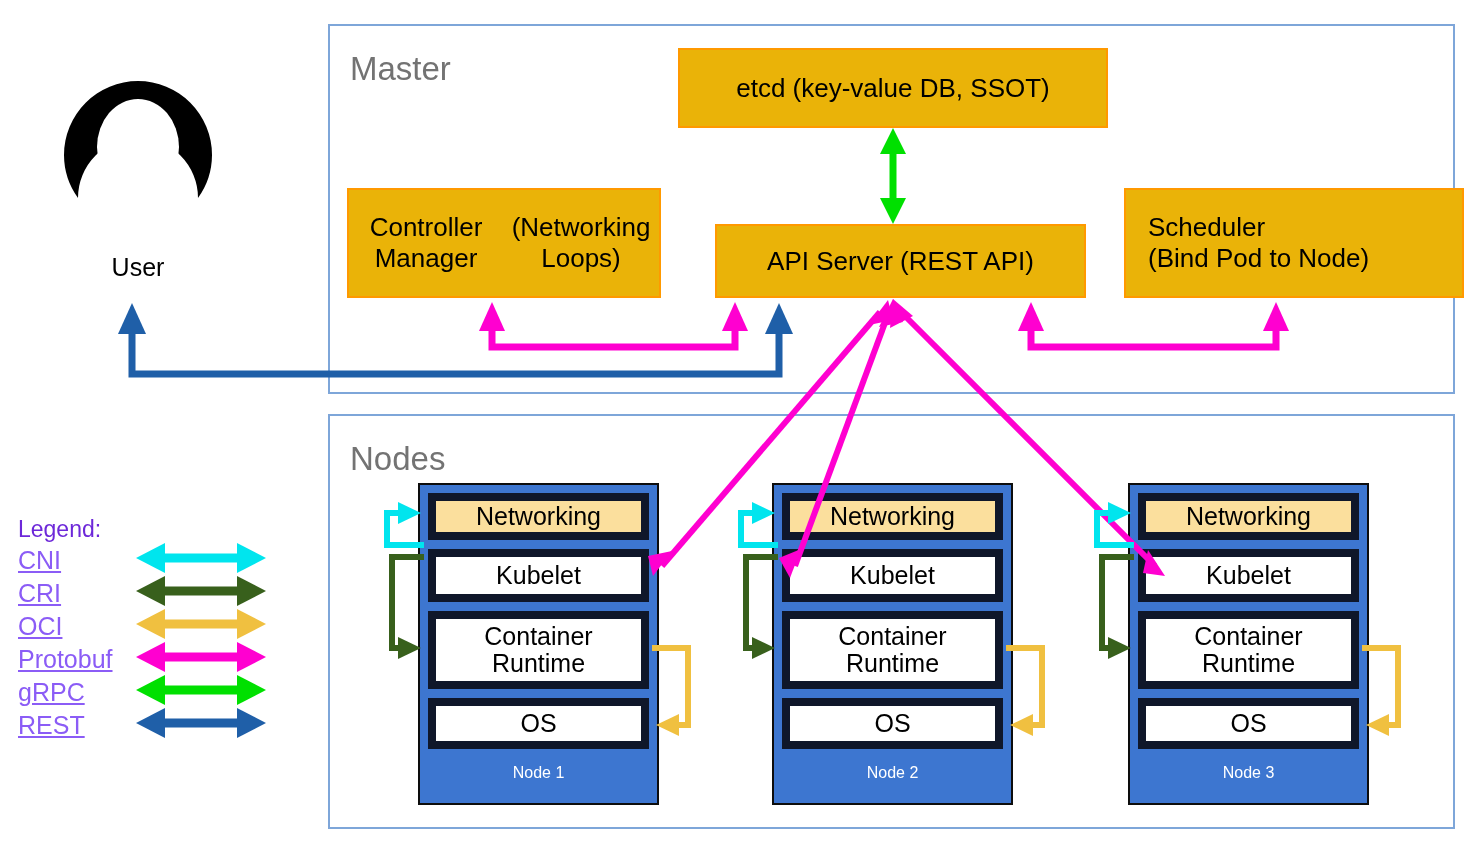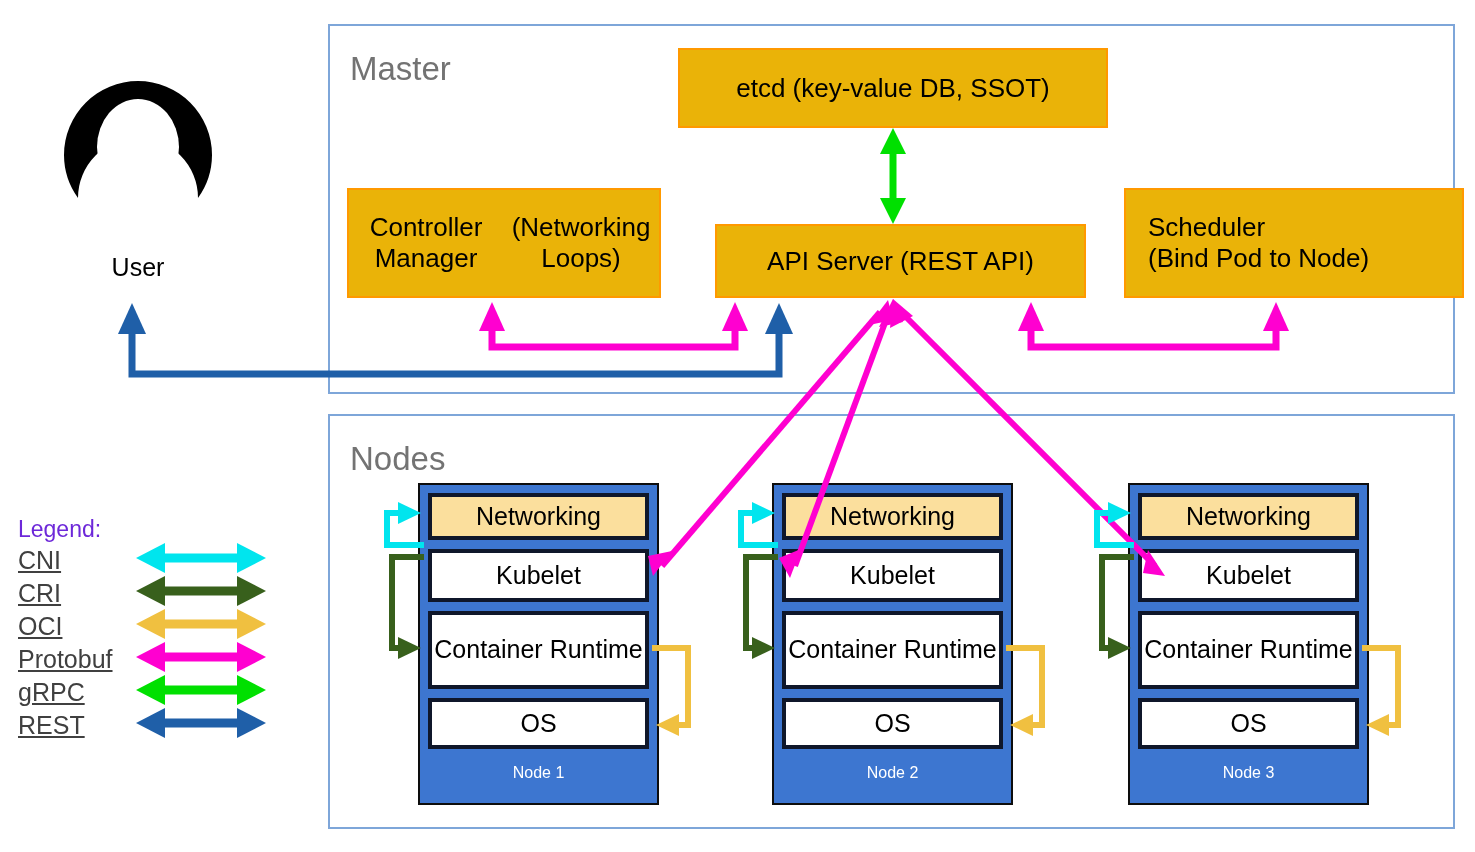--- a/index.html
+++ b/index.html
@@ -11,30 +11,30 @@
   svg.arrows{pointer-events:none;}
 
   .frame{position:absolute;border:2px solid #7EA6D9;background:transparent;}
   .frame-title{position:absolute;font-size:33px;line-height:1;color:#737373;white-space:nowrap;}
 
   .obox{position:absolute;border:2px solid #FF9900;background:#eab308;
         display:flex;align-items:center;justify-content:center;text-align:center;
         font-size:26px;line-height:1.18;color:#000;box-sizing:border-box;}
 
   .node{position:absolute;background:#3D76D0;border:2px solid #0d0d0d;box-sizing:border-box;}
-  .node-row{position:absolute;left:8px;right:8px;border:4px solid #0f172a;background:#fff;
+  .node-row{position:absolute;left:8px;right:8px;border:8px solid #0f172a;background:#fff;
             display:flex;align-items:center;justify-content:center;text-align:center;
             font-size:25px;line-height:1.1;color:#000;box-sizing:border-box;}
   .node-row.net{background:#FBDF9D;}
   .node-label{position:absolute;left:0;right:0;text-align:center;color:#fff;font-size:16px;}
 
   .user-label{position:absolute;font-size:25px;color:#000;text-align:center;white-space:nowrap;}
 
   .legend-title{position:absolute;font-size:23px;color:#6d28d9;white-space:nowrap;}
-  .legend-link{position:absolute;font-size:25px;color:#404040;text-decoration:underline;
+  .legend-link{position:absolute;font-size:25px;color:#8b5cf6;text-decoration:underline;
                white-space:nowrap;cursor:pointer;}
 </style>
 </head>
 <body>
 
 <div id="stage">
 
   <svg class="layer" viewBox="0 0 1475 852">
     <g transform="translate(138,155)">
       <path d="M -74,0 A 74,74 0 1 1 74,0 A 74,74 0 0 1 60,43

